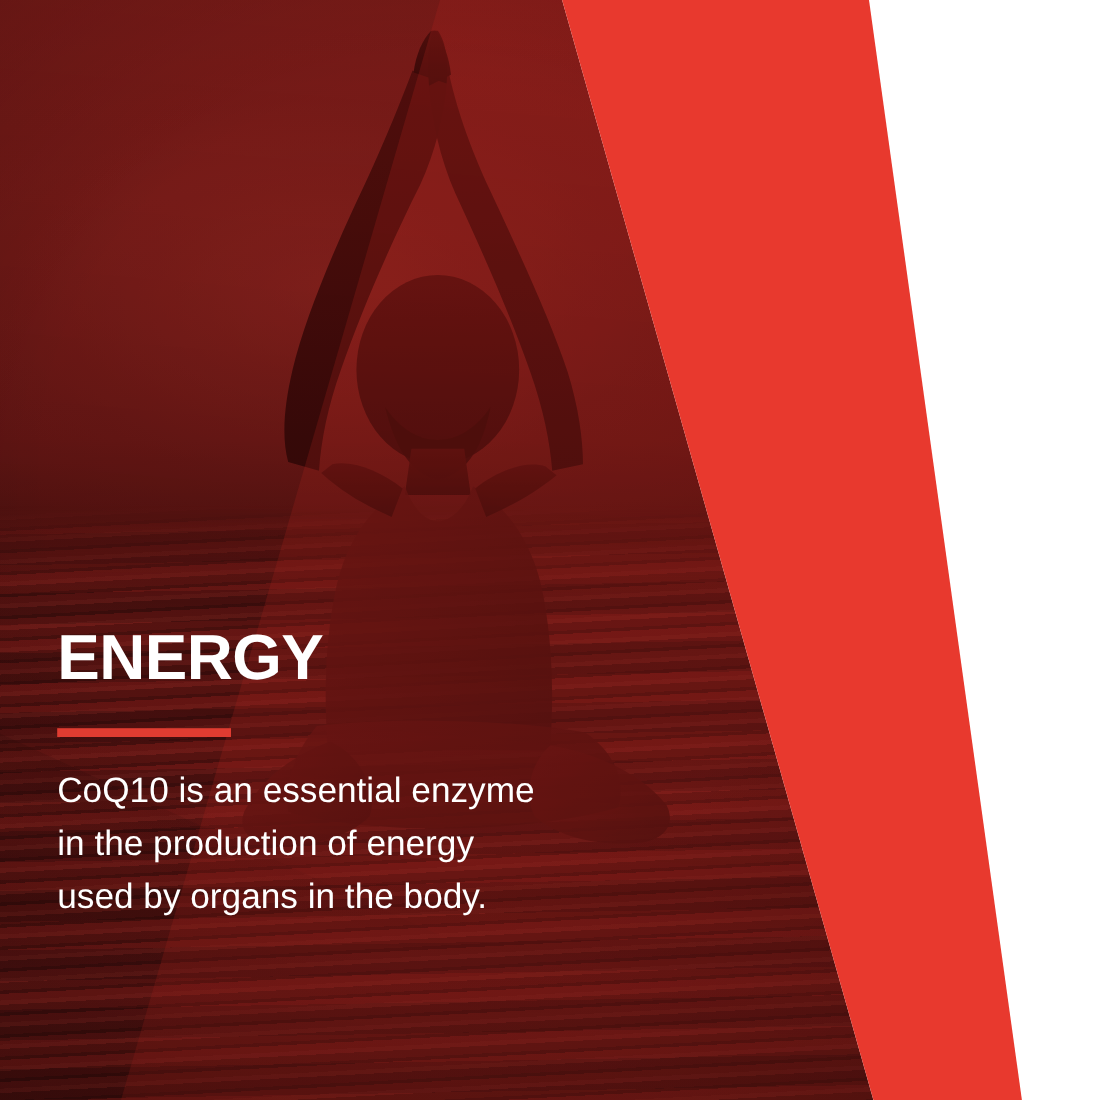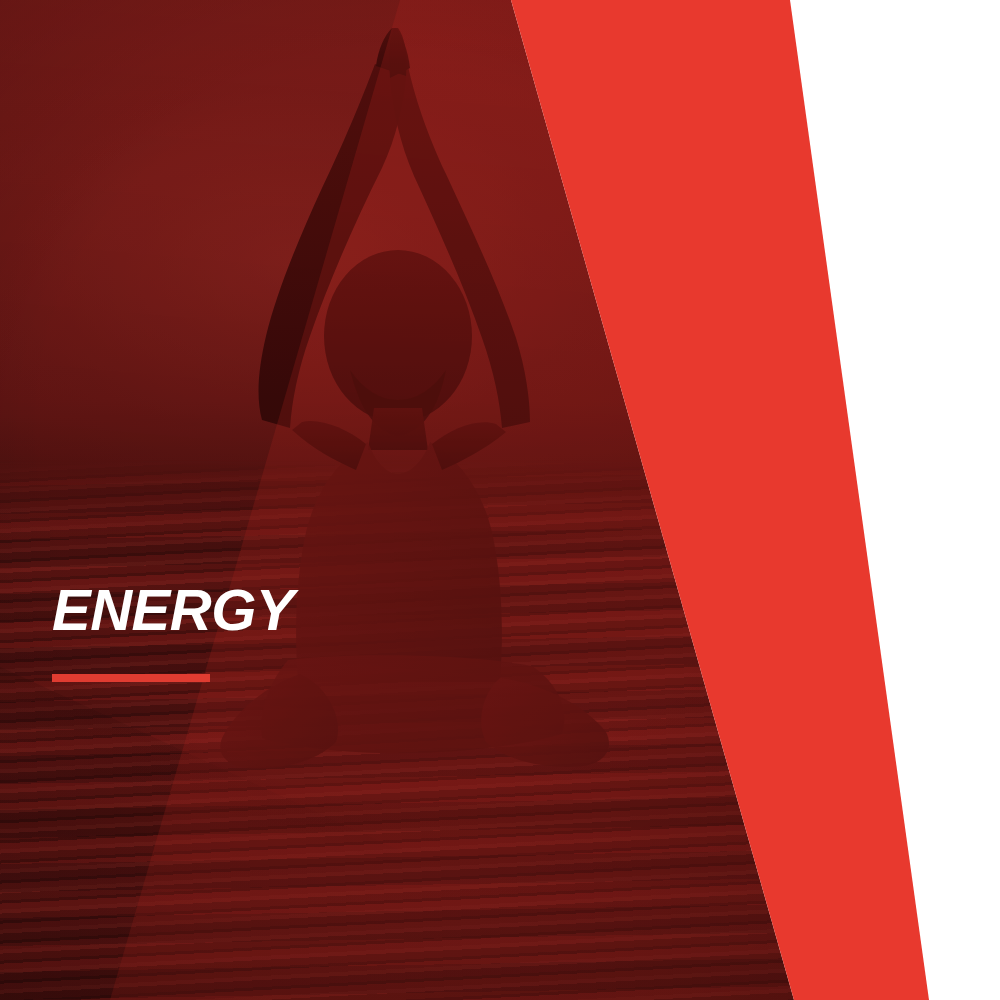--- a/index.html
+++ b/index.html
@@ -100,21 +100,21 @@
 
   
   .band{
     position:absolute;left:0;top:0;width:1000px;height:1000px;
     background:#e8392e;
     clip-path:polygon(511px 0, 790px 0, 929px 1000px, 794px 1000px);
   }
 
   
   .copy{
-    position:absolute;left:52px;top:572px;width:620px;font-style:italic;
+    position:absolute;left:52px;top:560px;width:620px;
   }
   .headline{
     margin:0;
     color:#ffffff;
     font-weight:bold;
     font-size:58px;
     line-height:76px;
     letter-spacing:-0.5px;
   }
   .headline span{display:block;}
@@ -200,15 +200,20 @@
     <div class="photo-vignette"></div>
   </div>
 
   <div class="band"></div>
 
   <div class="copy">
     <h1 class="headline">
       <span>ENERGY</span>
     </h1>
     <div class="rule"></div>
+    <p class="body-copy">
+      <span>CoQ10 is an essential enzyme</span>
+      <span>in the production of energy</span>
+      <span>used by organs in the body.</span>
+    </p>
   </div>
 
 </div>
 
 </body></html>

